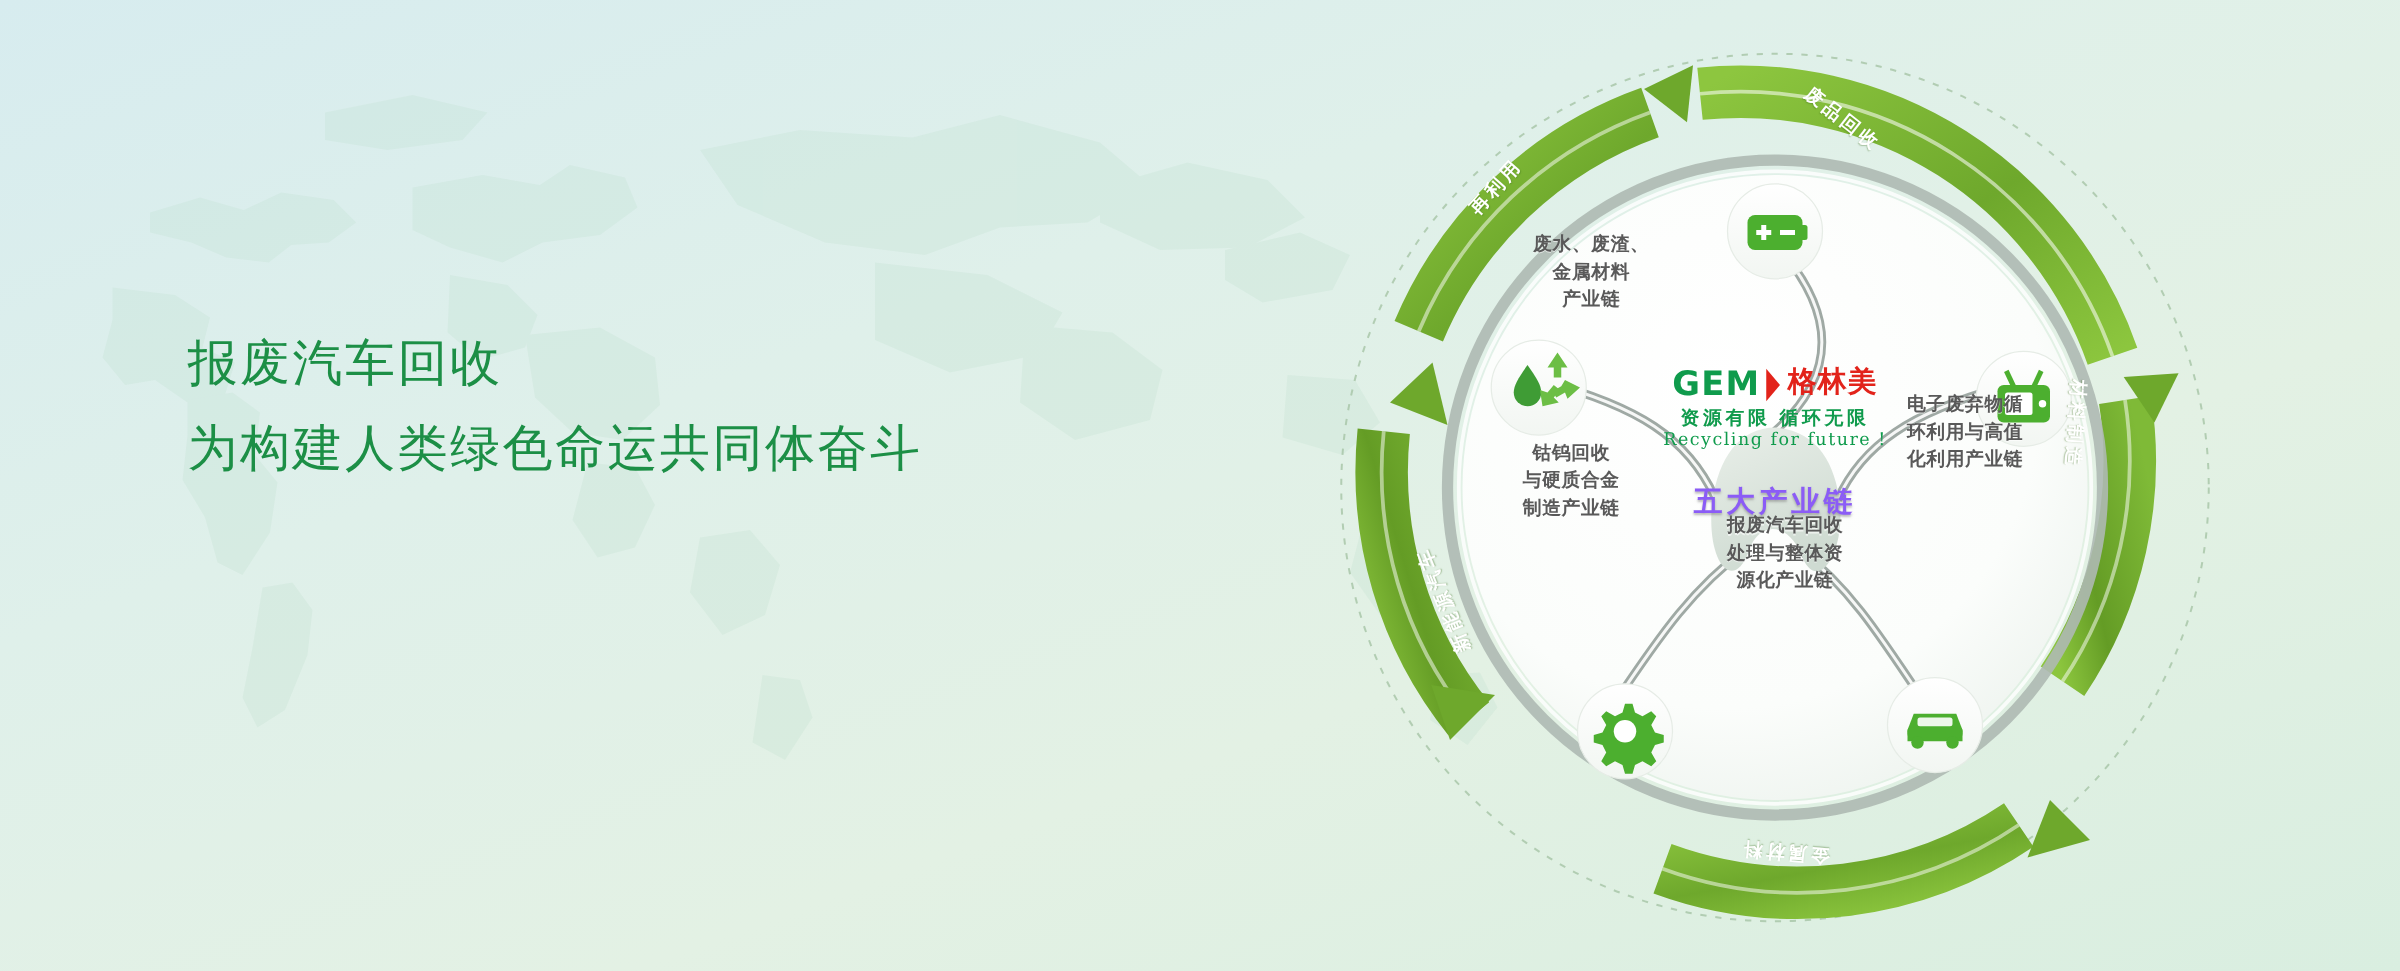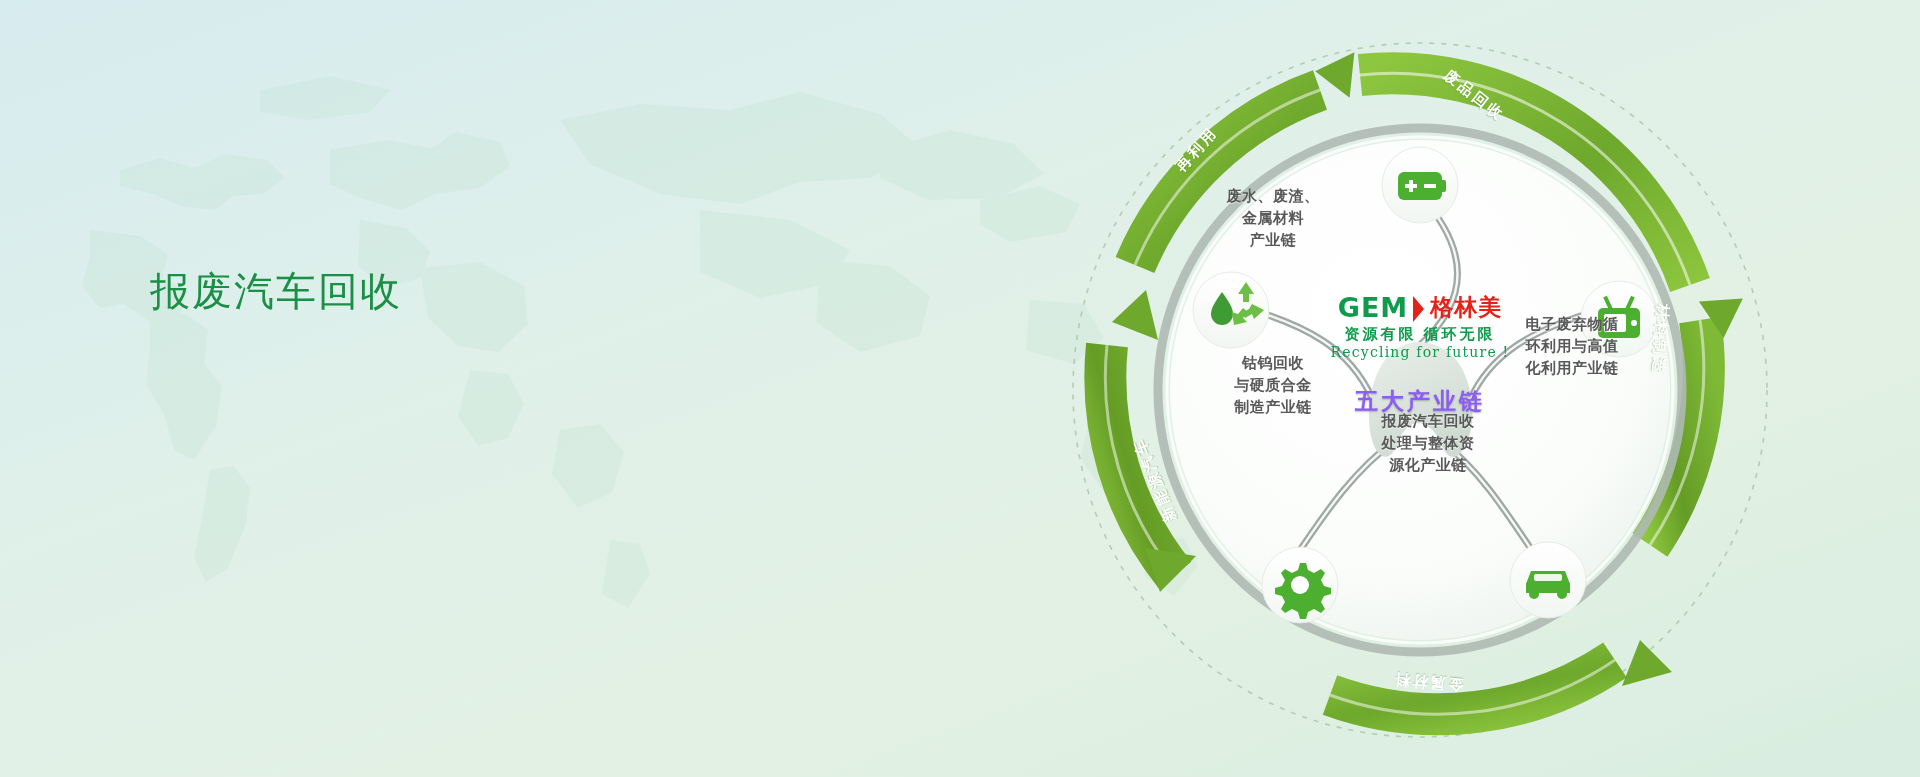--- a/index.html
+++ b/index.html
@@ -38,21 +38,21 @@
     position:absolute; color:#ffffff; font-size:15px; font-weight:bold;
     letter-spacing:3px; white-space:nowrap;
     text-shadow:0 1px 1px rgba(60,110,30,.35);
   }
 
   
   #centerLogo{
     position:absolute; width:230px; text-align:center;
     left:calc(50% - 115px);
   }
-  .gem-row{ display:flex; align-items:center; justify-content:center; gap:5px; }
+  .gem-row{ display:flex; justify-content:center; gap:5px; }
   .gem-word{ font-family:"DejaVu Sans",sans-serif; font-weight:bold; font-size:27px;
              color:#0f9b4c; letter-spacing:1px; line-height:1; }
   .gem-tri{ width:0;height:0;border-left:11px solid #e2231a;border-top:13px solid transparent;
             border-bottom:13px solid transparent; margin:0 1px 0 0; transform:translateY(1px); }
   .gem-cn{ font-size:23px; font-weight:bold; color:#e2231a; letter-spacing:1px; line-height:1; }
   .gem-tag{ font-size:15px; color:#0f9b4c; font-weight:bold; letter-spacing:3px; margin-top:4px; }
   .gem-en{ font-family:"DejaVu Serif",serif; font-size:14px; color:#0f9b4c;
            letter-spacing:1.2px; margin-top:0; }
   .gem-five{ font-size:23px; color:#8b5cf6; font-weight:bold; letter-spacing:3px;
              margin-top:26px; text-shadow:0 1px 2px rgba(120,120,120,.55); }
@@ -79,20 +79,21 @@
     <path d="M610 540 l30 4 10 30 -22 34 -26 -14 8 -54z"></path>
     <path d="M980 200 l60 -14 40 18 -14 28 -56 10 -30 -18z"></path>
     <path d="M1030 300 l54 4 20 34 -30 26 -48 -14 4 -50z"></path>
     <path d="M1090 420 l40 10 10 40 -36 22 -24 -34 10 -38z"></path>
     <path d="M1150 540 l34 -2 14 28 -24 30 -30 -20 6 -36z"></path>
   </g>
 </svg>
 
 <div class="headline">
   <div class="l1">报废汽车回收</div>
+  <div class="l2">为构建人类绿色命运共同体奋斗</div>
 </div>
 
 <div id="diagramWrap">
 
   <svg id="diagram" width="920" height="777" viewBox="0 0 920 777">
     <defs>
       <linearGradient id="gOuter" x1="0" y1="0" x2="1" y2="1">
         <stop offset="0%" stop-color="#8dc63f"></stop>
         <stop offset="55%" stop-color="#6ea82c"></stop>
         <stop offset="100%" stop-color="#8cc63e"></stop>
@@ -252,21 +253,21 @@
 
 
   <div class="seglabel" style="left:492px; top:313px; width:160px;">电子废弃物循
 环利用与高值
 化利用产业链</div>
 
   <div class="seglabel" style="left:348px; top:410px; width:160px;">报废汽车回收
 处理与整体资
 源化产业链</div>
 
-  <div class="seglabel" style="left:198px; top:352px; width:150px;">钴钨回收
+  <div class="seglabel" style="left:182px; top:352px; width:150px;">钴钨回收
 与硬质合金
 制造产业链</div>
 
   <div class="ringlabel" style="left:170px; top:140px; transform:rotate(-48deg);">再利用</div>
 
   <div class="ringlabel" style="left:438px; top:86px; transform:rotate(38deg);">废品回收</div>
 
   <div class="ringlabel" style="left:624px; top:330px; transform:rotate(94deg);">材料制造</div>
 
   <div class="ringlabel" style="left:392px; top:672px; transform:rotate(185deg);">金属材料</div>

